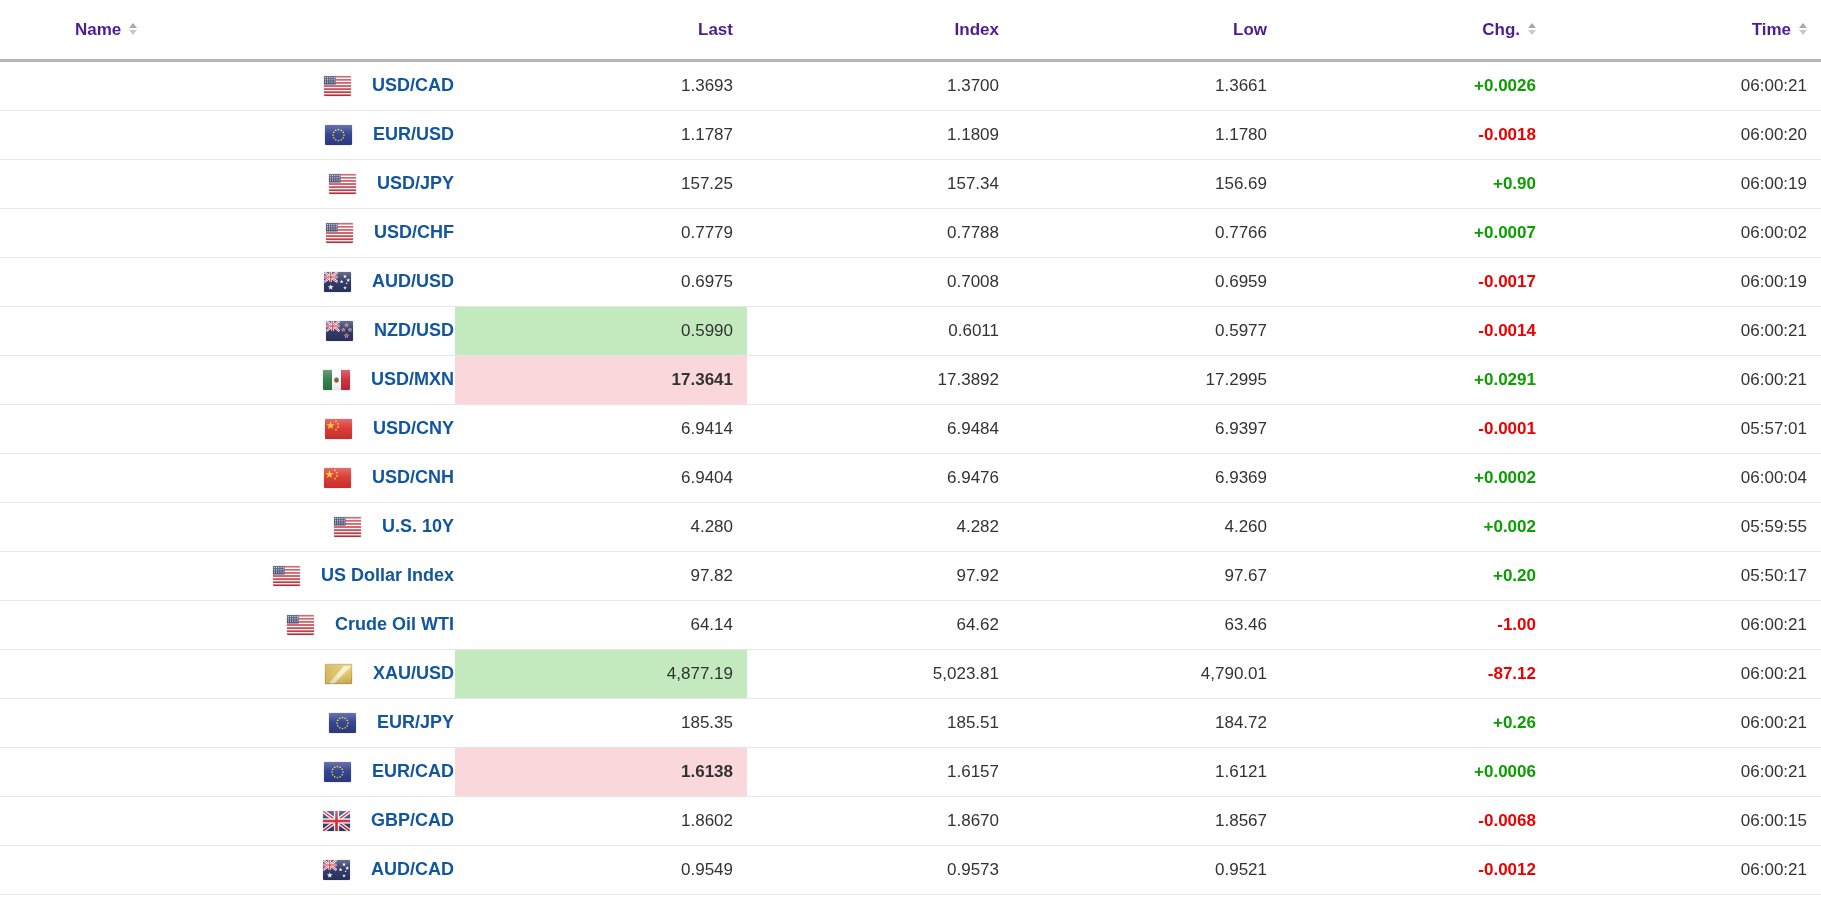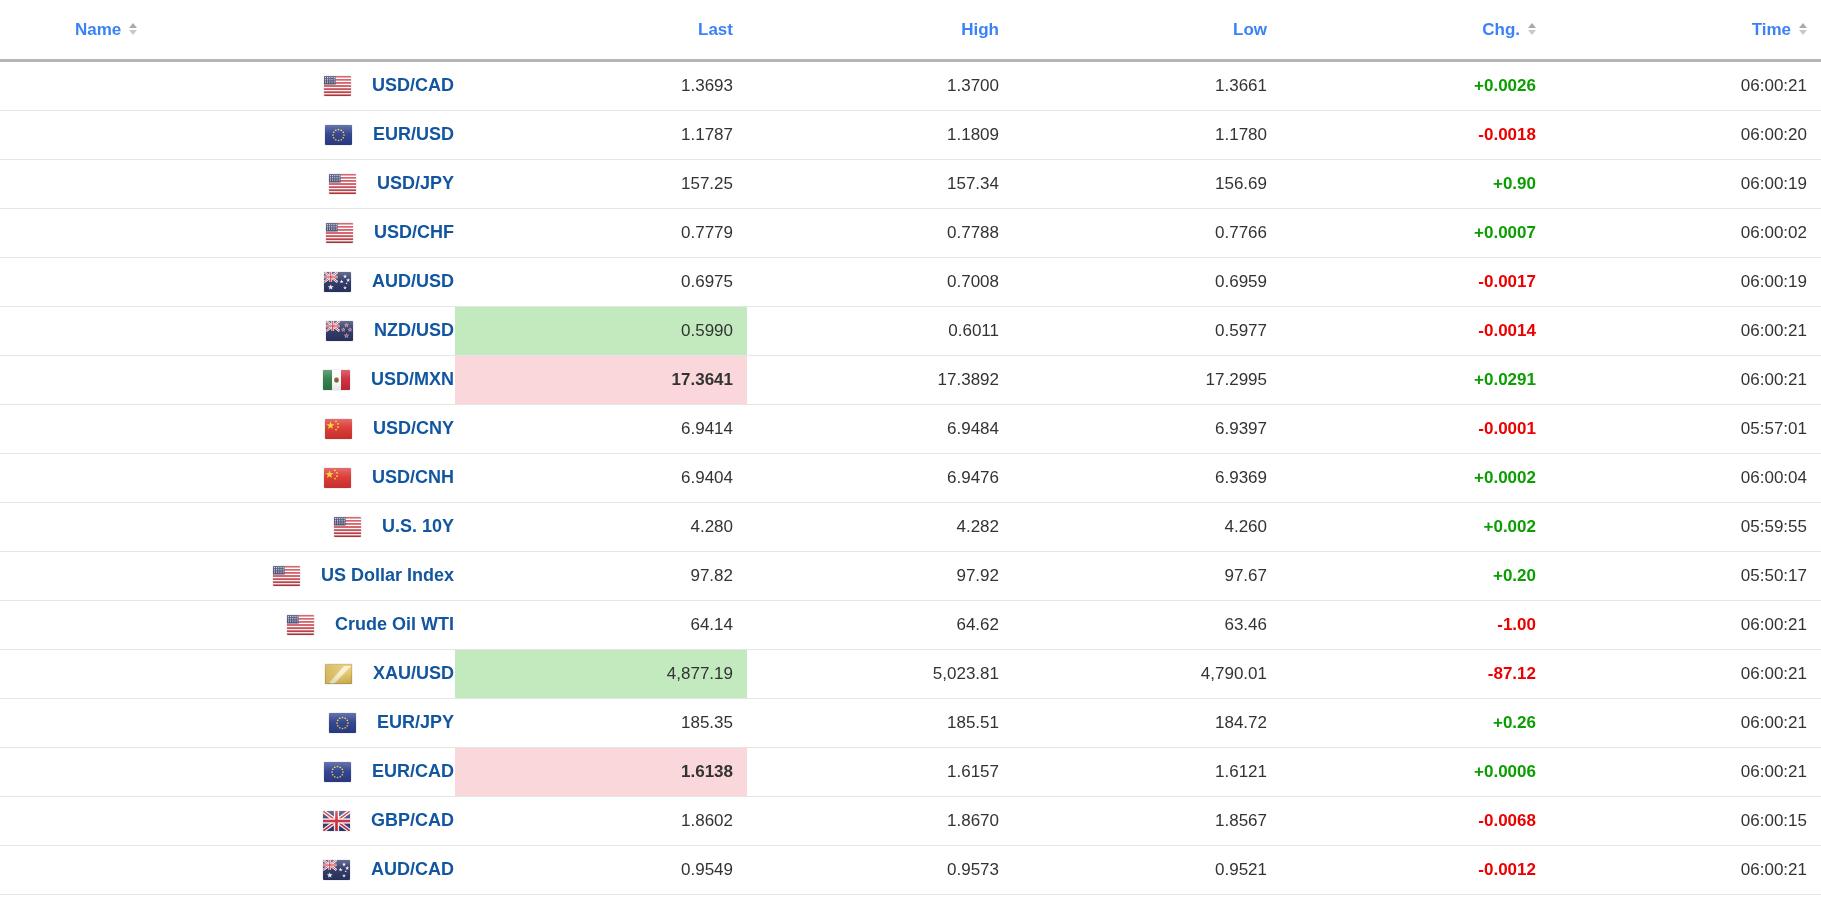--- a/index.html
+++ b/index.html
@@ -6,21 +6,21 @@
   html,body { margin:0; padding:0; background:#ffffff; }
   body { font-family:"Liberation Sans", sans-serif; color:#333; }
   .wrap { width:1821px; }
   table { width:1821px; border-collapse:collapse; table-layout:fixed; background:#fff; }
 
   thead th {
     height:57px;
     border-bottom:3px solid #b5b5b5;
     font-size:17px;
     font-weight:bold;
-    color:#3b82f6;
+    color:#4c1d95;
     vertical-align:middle;
     white-space:nowrap;
     background:#fff;
   }
   th.left  { text-align:left;  padding-left:75px; }
   th.right { text-align:right; padding-right:14px; }
 
   tbody td {
     height:46px;
     border-bottom:1px solid #e6e6e6;
@@ -95,21 +95,21 @@
         <th class="left">
           <span>Name</span><span class="sort-icon">
               <span class="tri up"></span>
               <span class="tri down"></span>
             </span>
         </th>
         <th class="right">
           <span>Last</span>
         </th>
         <th class="right">
-          <span>High</span>
+          <span>Index</span>
         </th>
         <th class="right">
           <span>Low</span>
         </th>
         <th class="right">
           <span>Chg.</span><span class="sort-icon">
               <span class="tri up"></span>
               <span class="tri down"></span>
             </span>
         </th>

